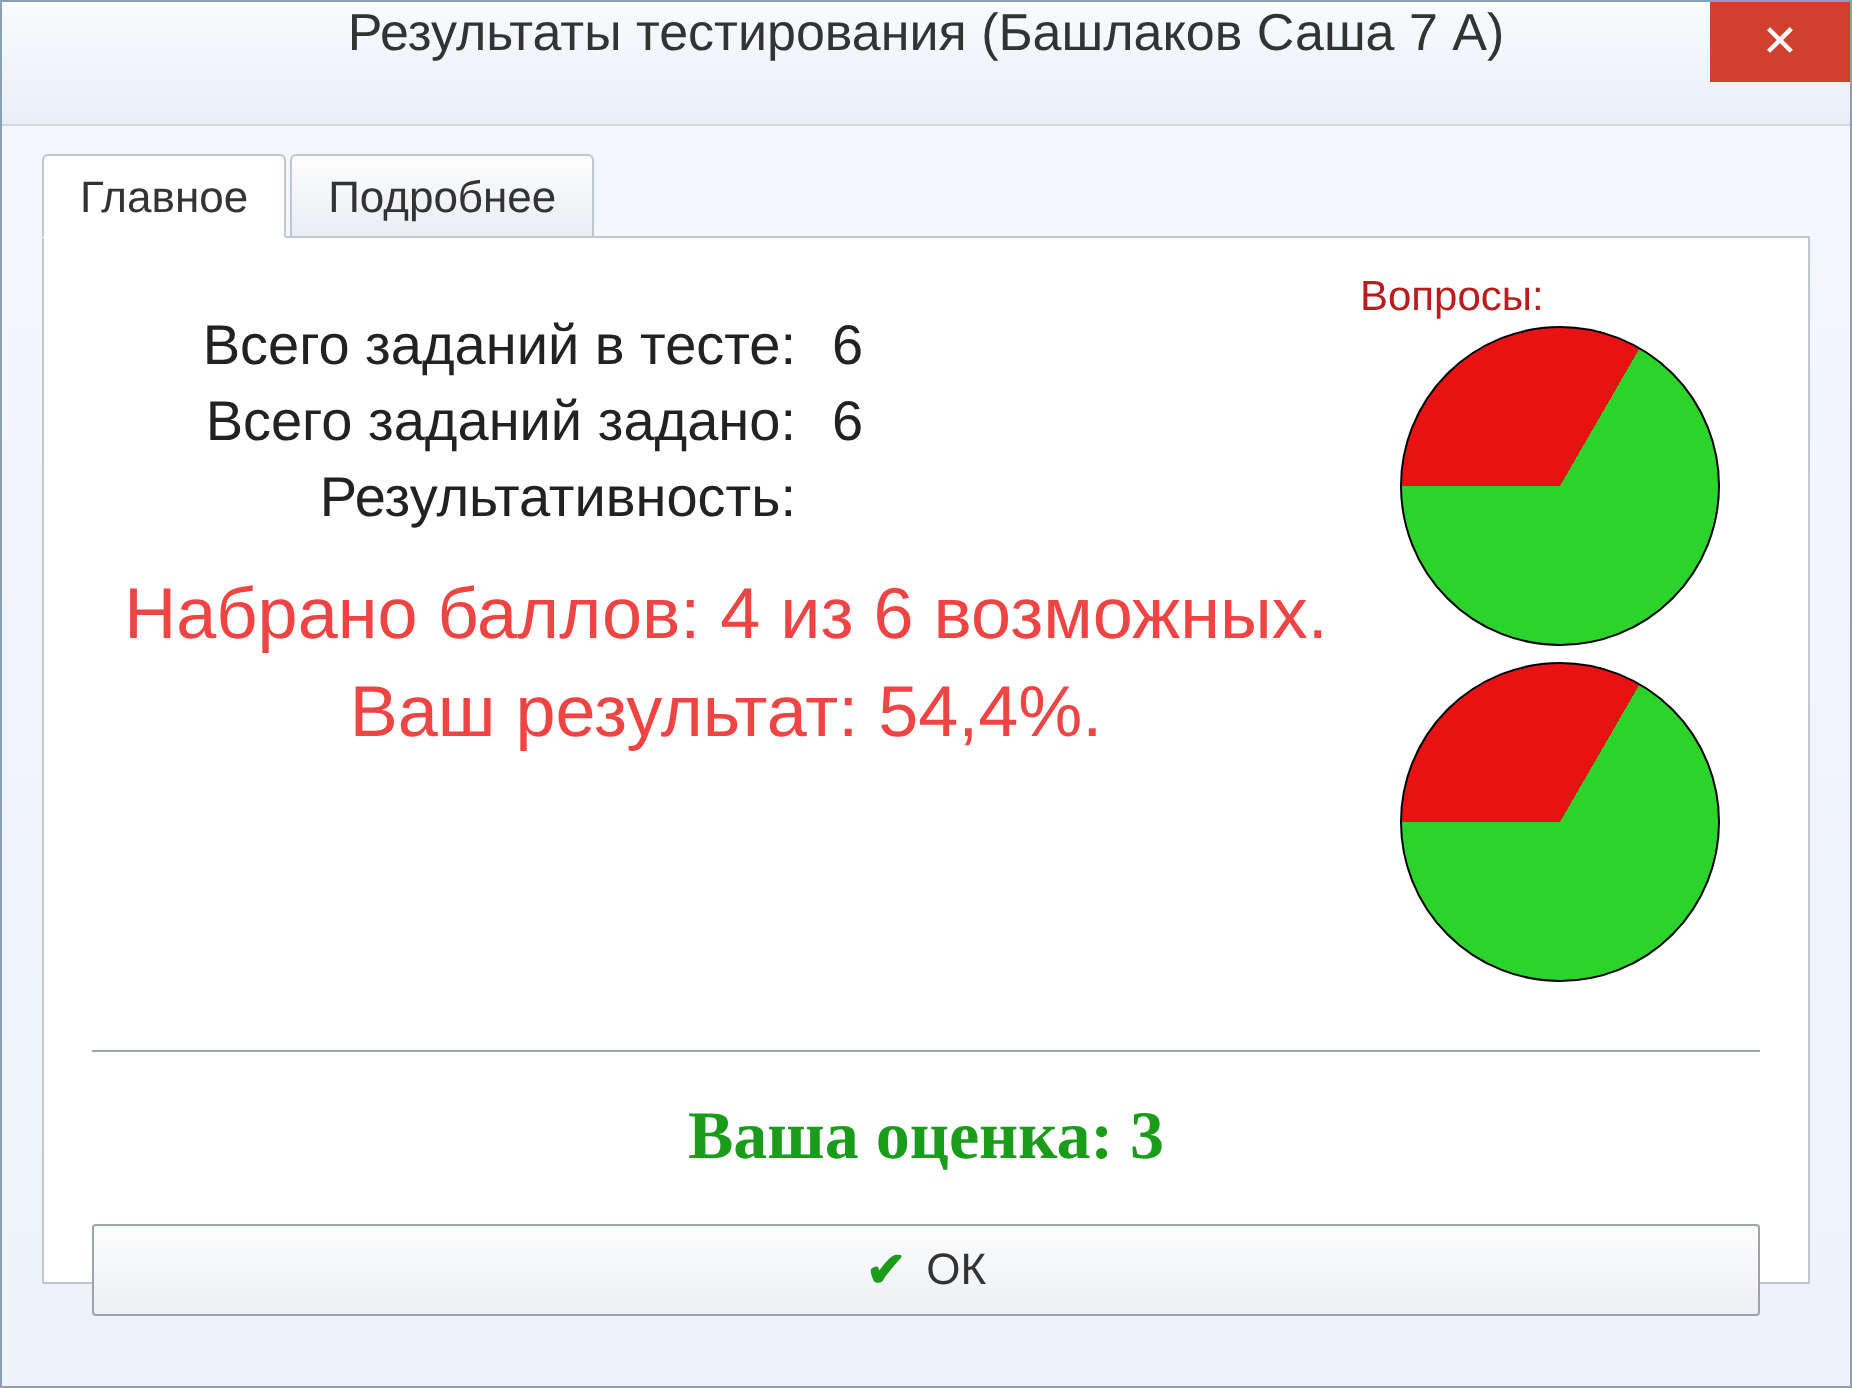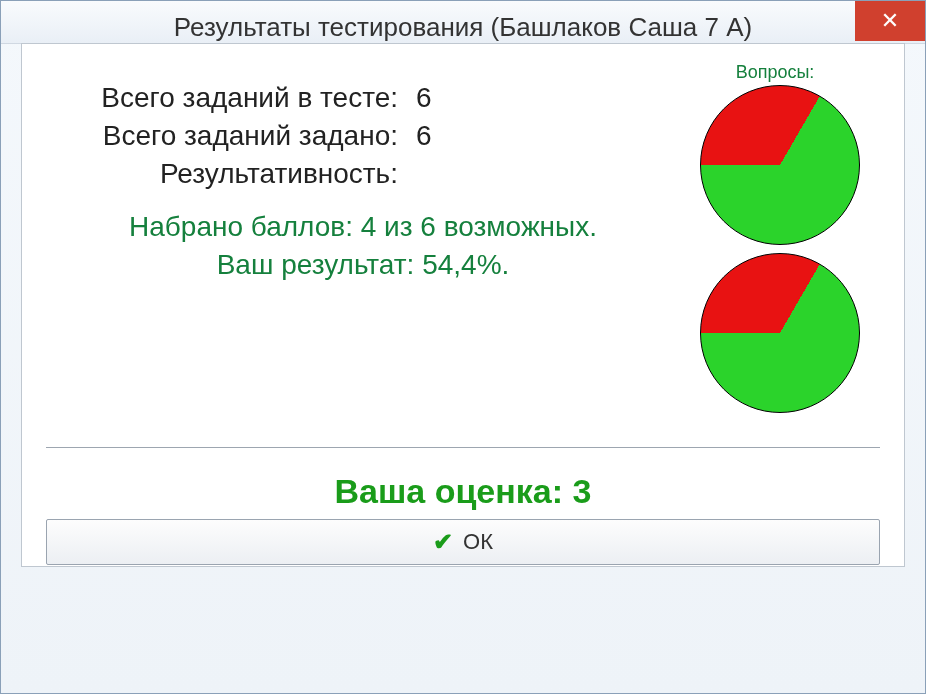--- a/index.html
+++ b/index.html
@@ -11,23 +11,23 @@
     overflow: hidden;
   }
   .window {
     width: 926px;
     height: 694px;
     background: linear-gradient(#f4f8fc, #eef3f8);
     border: 1px solid #8aa0b8;
     position: relative;
   }
   .titlebar {
-    height: 43px;
-    display: flex;
-    align-items: flex-end;
+    height: 62px;
+    display: flex;
+    align-items: flex-start;
     justify-content: center;
     position: relative;
     background: linear-gradient(#f9fbfd, #e9eff6);
     border-bottom: 1px solid #d0d8e2;
   }
   .titlebar-title {
     font-size: 26px;
     color: #333;
   }
   .close-btn {
@@ -96,52 +96,53 @@
     padding-right: 18px;
   }
   .stat-value {
     text-align: left;
   }
   .charts {
     width: 200px;
     text-align: center;
   }
   .chart-title {
-    font-size: 18px;
-    color: #15803d;
+    font-size: 21px;
+    color: #b91c1c;
     margin-bottom: 2px;
-    text-align: center;
+    text-align: left;
     padding-right: 10px;
   }
   .pie {
     width: 160px;
     height: 160px;
     margin: 0 auto 8px auto;
     border-radius: 50%;
     border: 1px solid #000;
     position: relative;
   }
   .score-block {
     text-align: center;
-    color: #15803d;
-    font-size: 28px;
+    color: #ef4444;
+    font-size: 36px;
     margin-top: 18px;
     line-height: 1.35;
   }
   .divider {
     border: none;
     border-top: 1px solid #9da6b0;
     margin: 26px 0 24px 0;
   }
   .grade {
     text-align: center;
     font-size: 34px;
     font-weight: bold;
     color: #1a9c1a;
-    margin-bottom: 8px;
+    margin-bottom: 24px;
+    font-family: Liberation Serif, serif;
   }
   .ok-btn {
     display: flex;
     align-items: center;
     justify-content: center;
     width: 100%;
     height: 46px;
     border: 1px solid #9aa4b0;
     background: linear-gradient(#fdfdfd, #eceff3);
     font-size: 22px;
@@ -161,20 +162,24 @@
 
 <div class="window">
 
   <div class="titlebar">
     <span class="titlebar-title">Результаты тестирования (Башлаков Саша 7 А)</span>
     <div class="close-btn">
       <span>✕</span>
     </div>
   </div>
 
+  <div class="tabs">
+    <div class="tab active">Главное</div>
+    <div class="tab inactive">Подробнее</div>
+  </div>
 
   <div class="panel">
 
     <div class="content-row">
       <div class="stats">
         <div class="stat-line">
           <div class="stat-label">Всего заданий в тесте:</div>
           <div class="stat-value">6</div>
         </div>
         <div class="stat-line">

